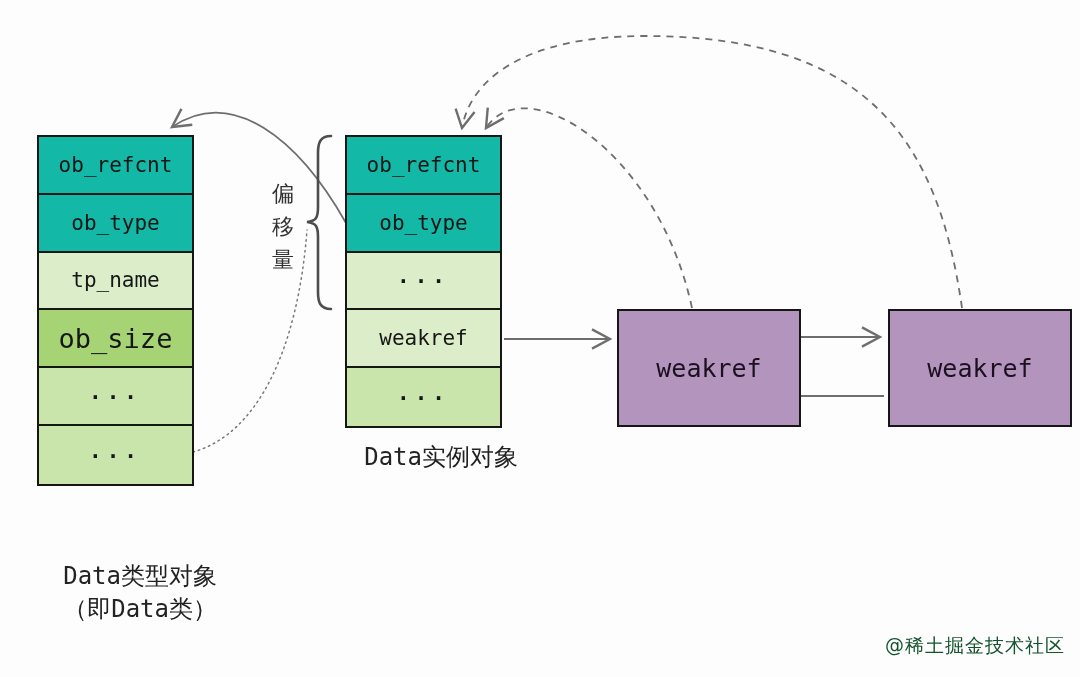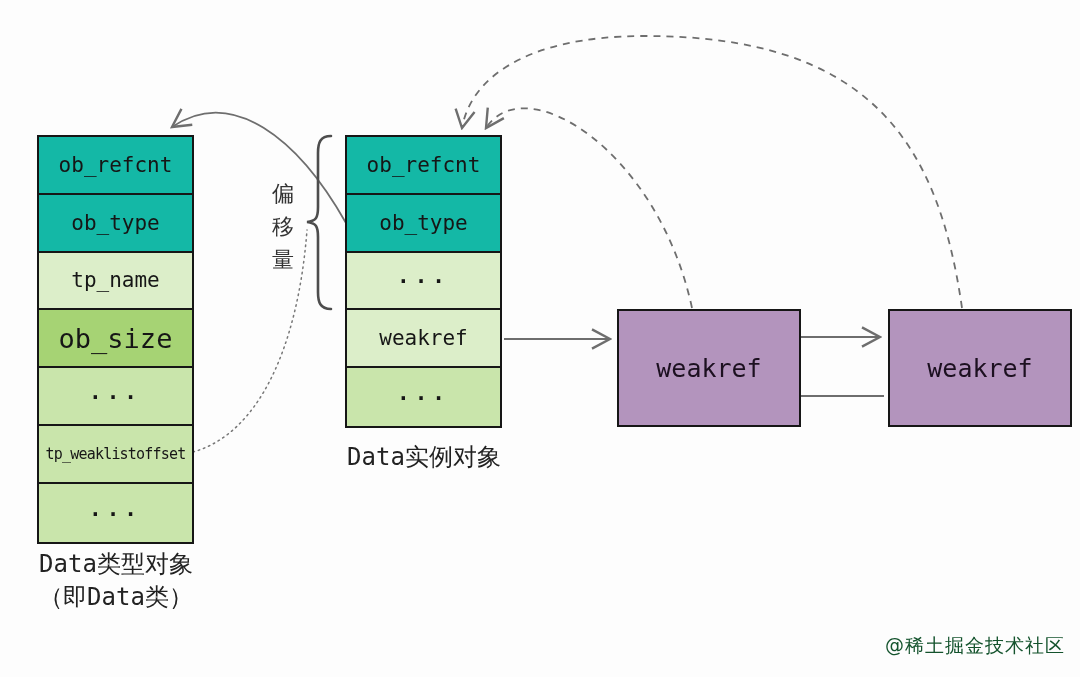--- a/index.html
+++ b/index.html
@@ -49,26 +49,26 @@
   }
 
   .offset-label{
     position:absolute;left:268px;top:179px;width:30px;
     display:flex;flex-direction:column;align-items:center;gap:3px;
     font-family:"DejaVu Sans", sans-serif;
     font-size:22px;color:#333;
   }
 
   .caption{
-    position:absolute;text-align:center;
+    position:absolute;text-align:right;
     font-size:24px;color:#222;
     font-family:"DejaVu Sans Mono","DejaVu Sans", monospace;
     line-height:33px;
   }
-  .caption-type{left:15px;top:548px;width:202px;}
+  .caption-type{left:15px;top:560px;width:202px;}
   .caption-inst{left:330px;top:441px;width:188px;}
 
   .wm1{
     position:absolute;right:38px;top:569px;
     font-family:"DejaVu Sans", sans-serif;
     font-size:28px;color:#9a9a9a;letter-spacing:1px;
   }
   .wm2{
     position:absolute;right:15px;top:633px;
     font-family:"DejaVu Sans", sans-serif;
@@ -114,23 +114,20 @@
       </div>
     <div class="cell pale">
         <span>tp_name</span>
       </div>
     <div class="cell bright lg">
         <span>ob_size</span>
       </div>
     <div class="cell mid dots">
         <span>...</span>
       </div>
-    <div class="cell mid sm">
-        <span>tp_weaklistoffset</span>
-      </div>
     <div class="cell mid dots">
         <span>...</span>
       </div>
   </div>
 
   <div class="column" style="left:345px;top:135px;">
     <div class="cell dark">
         <span>ob_refcnt</span>
       </div>
     <div class="cell dark">

